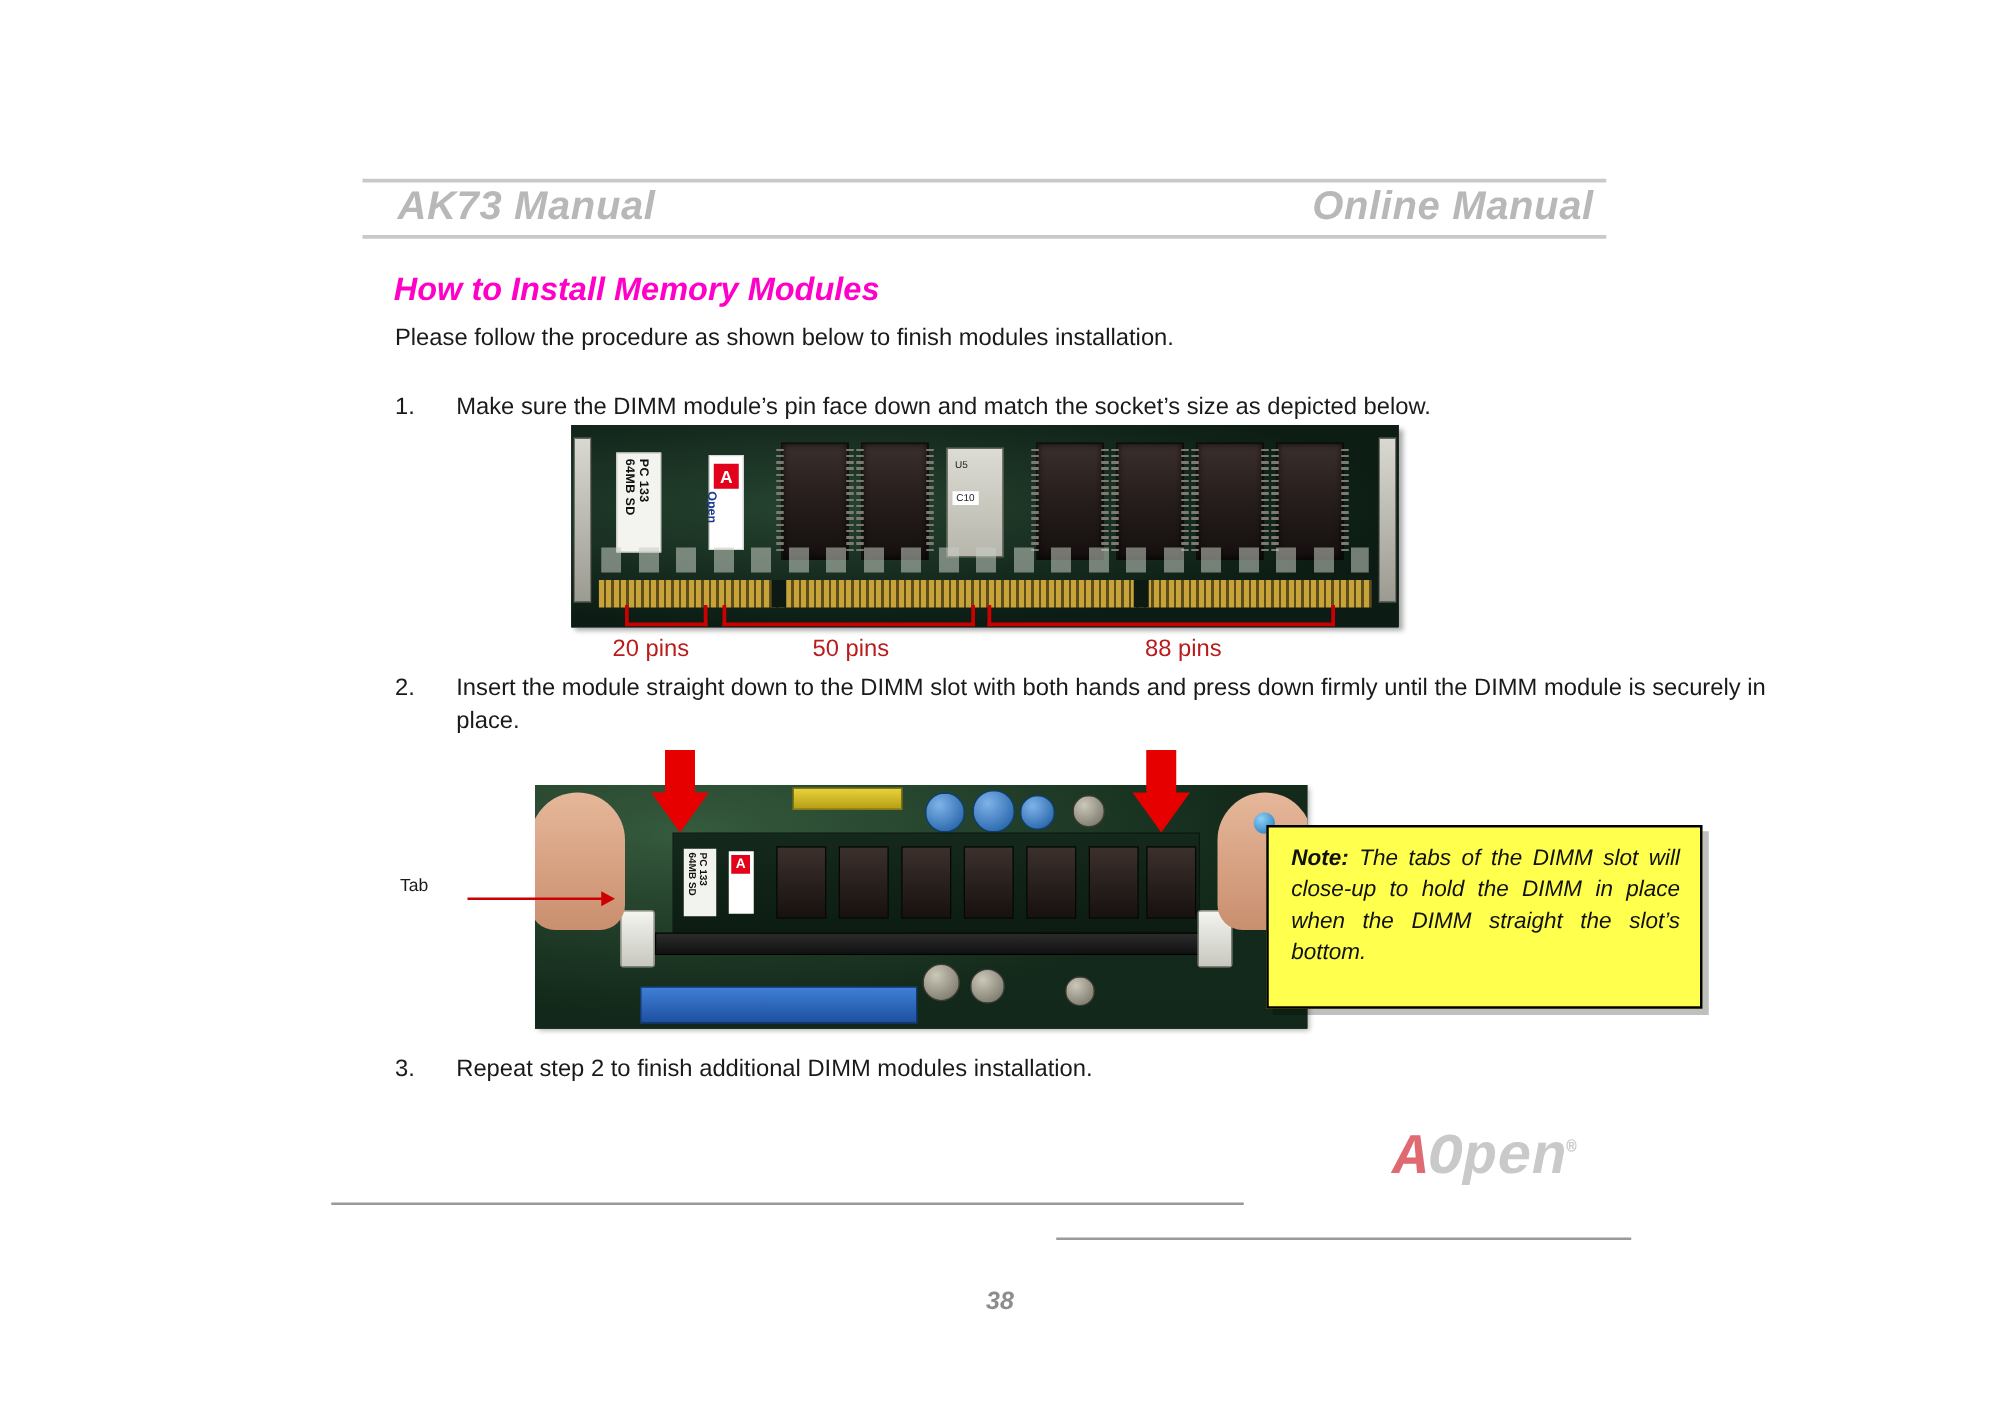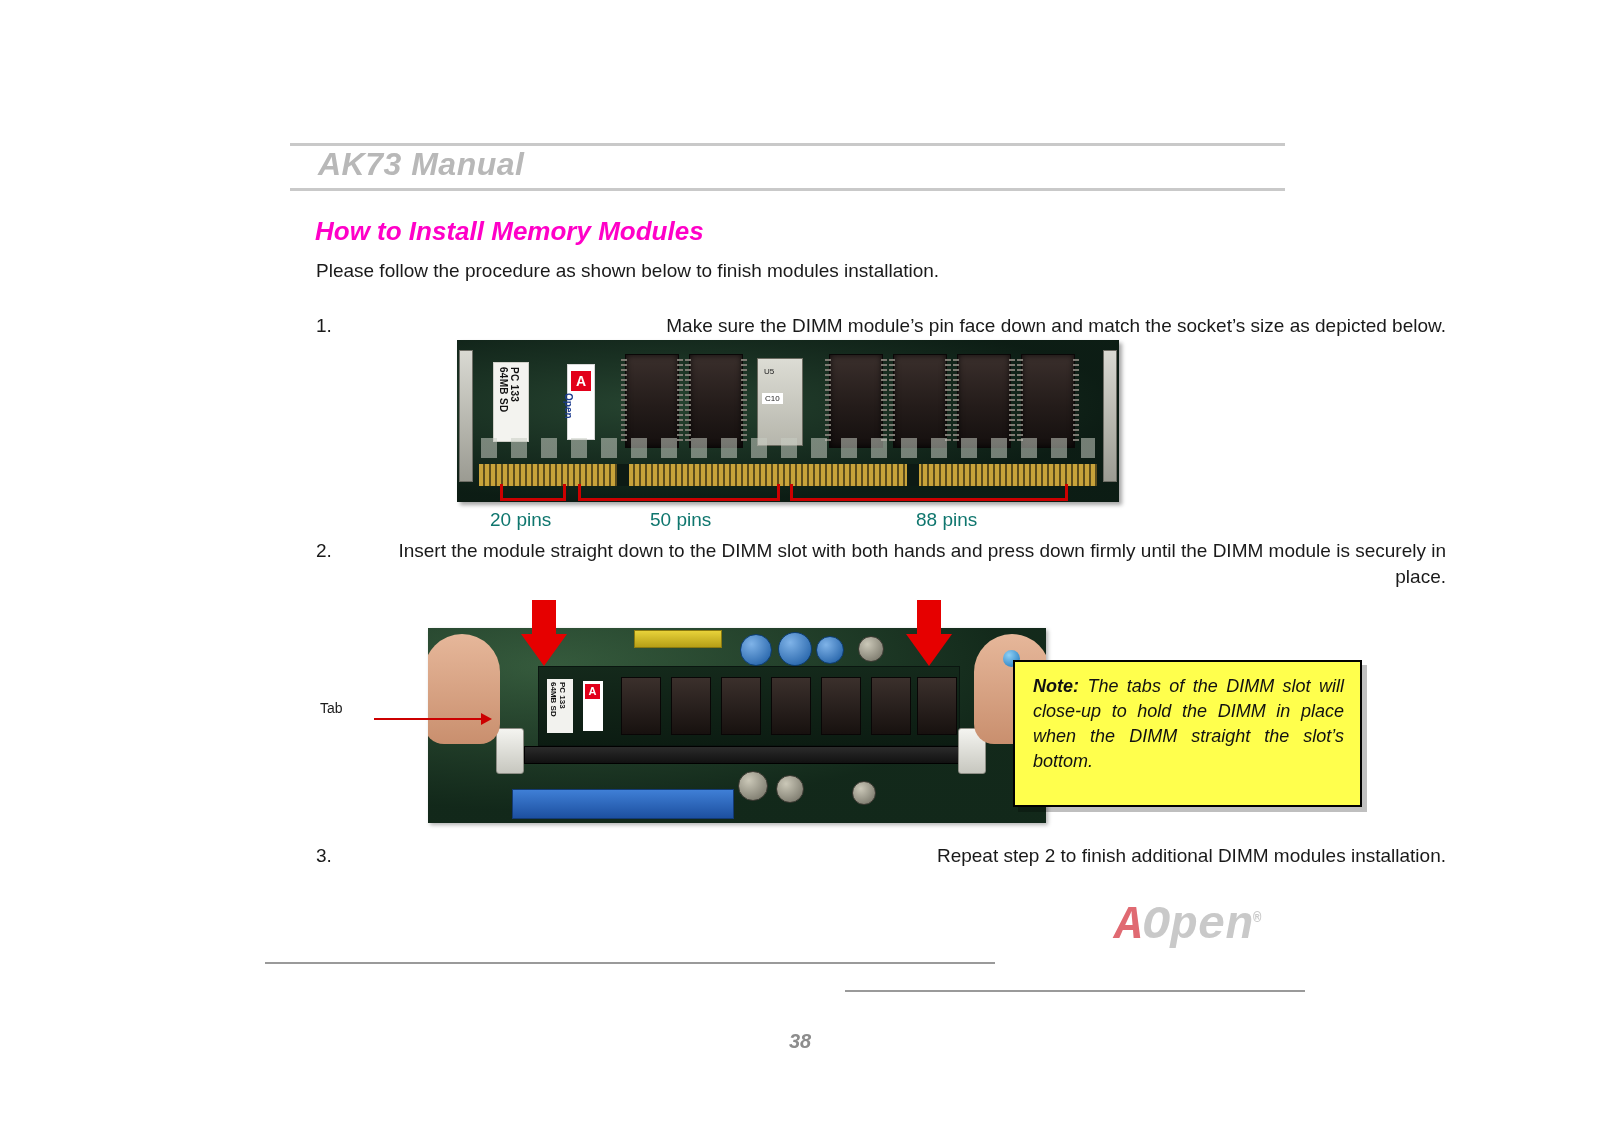--- a/index.html
+++ b/index.html
@@ -86,21 +86,20 @@
   }
   .step .num {
     position: absolute;
     left: 0;
     top: 0;
     width: 40px;
   }
   .step .txt {
     display: block;
     margin-left: 49px;
-    text-align: right;
   }
 
   .step1 { left: 316px; top: 313px; width: 1130px; }
   .step2 { left: 316px; top: 538px; width: 1130px; }
   .step3 { left: 316px; top: 843px; width: 1130px; }
 
   
   .fig1 {
     position: absolute;
     left: 457px;
@@ -244,21 +243,21 @@
   
   .bracket {
     position: absolute;
     border: 3px solid #cc0000;
     border-top: none;
     height: 14px;
   }
   .pinlabel {
     position: absolute;
     font-size: 19px;
-    color: #0f766e;
+    color: #b91c1c;
   }
 
   
   .fig2 {
     position: absolute;
     left: 428px;
     top: 628px;
     width: 618px;
     height: 195px;
     background: linear-gradient(180deg,#1d3a26 0%, #17301f 50%, #12261a 100%);
@@ -520,20 +519,21 @@
     font-weight: bold;
     color: #8d8d8d;
   }
 </style>
 </head>
 <body>
 
 <div class="header-band">
   <div class="header-rule-top"></div>
   <div class="header-left">AK73 Manual</div>
+  <div class="header-right">Online Manual</div>
   <div class="header-rule-bottom"></div>
 </div>
 
 <div class="page-title">How to Install Memory Modules</div>
 
 <div class="intro">Please follow the procedure as shown below to finish modules installation.</div>
 
 <div class="step step1">
   <span class="num">1.</span>
   <span class="txt">Make sure the DIMM module’s pin face down and match the socket’s size as depicted below.</span>

